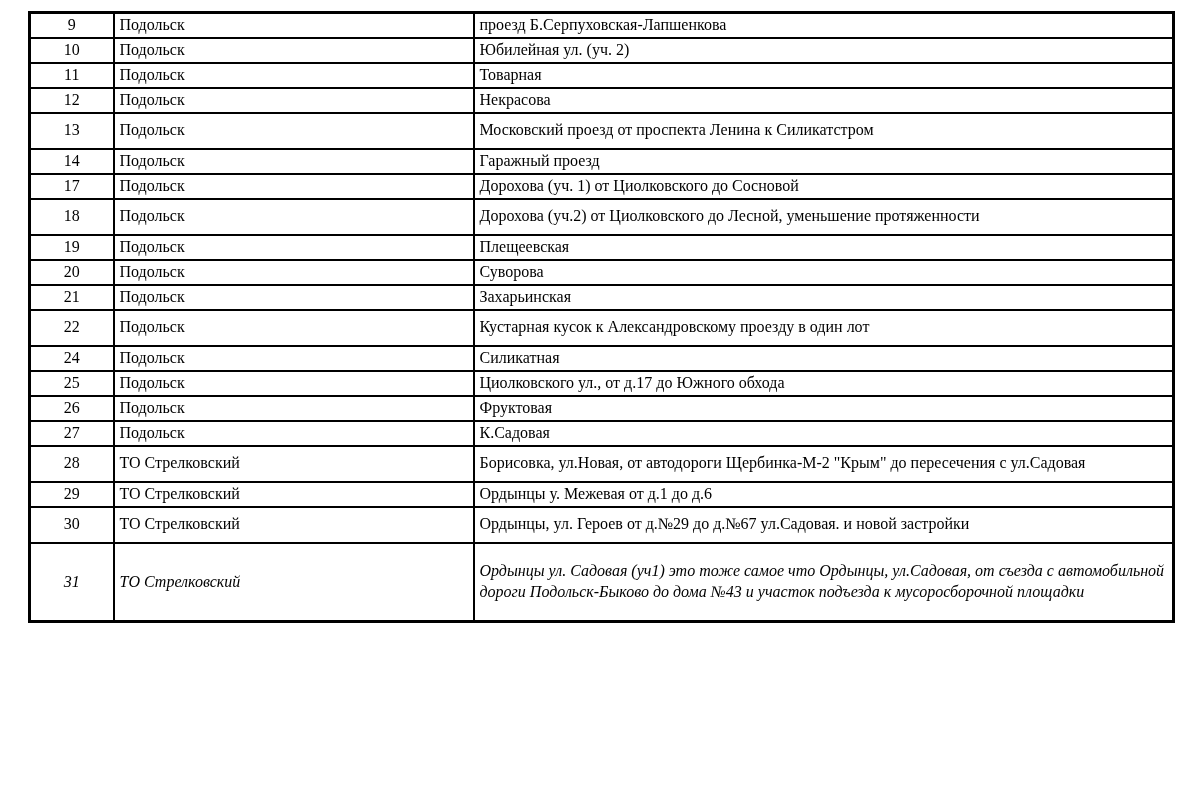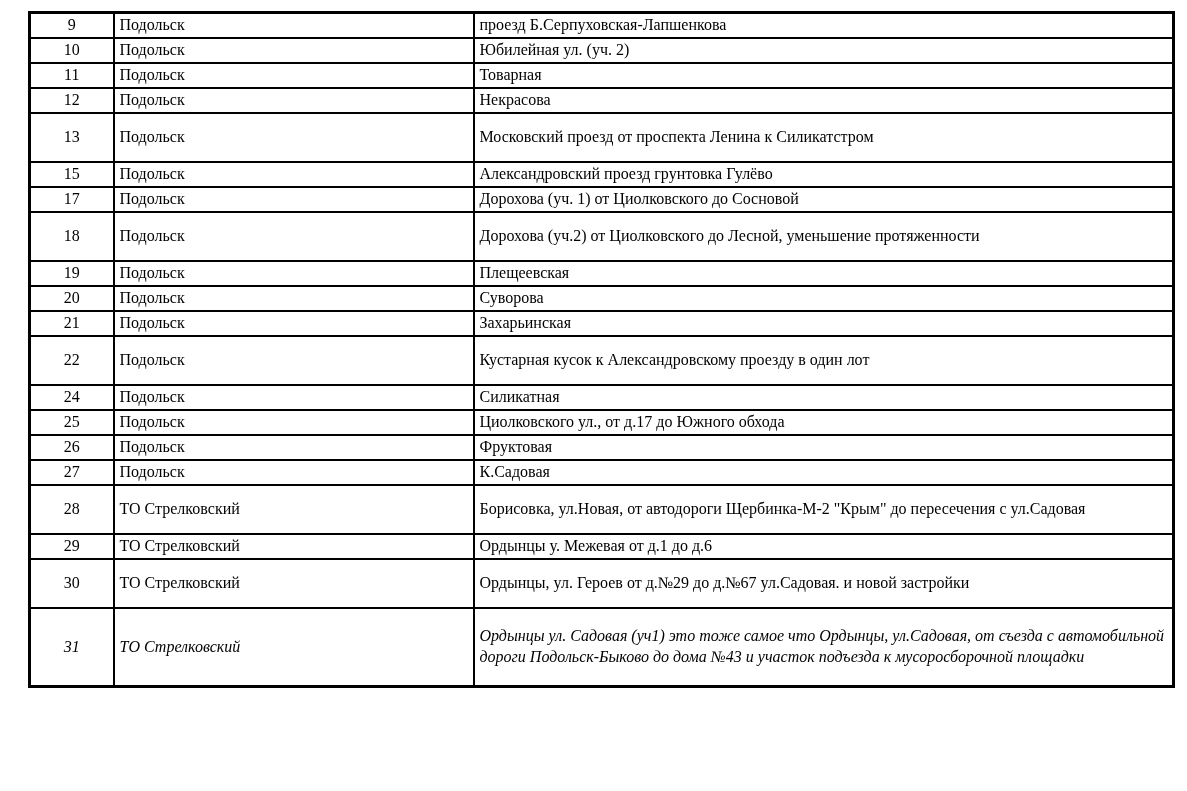--- a/index.html
+++ b/index.html
@@ -32,21 +32,21 @@
     vertical-align: middle;
     padding: 1px 5px;
     overflow: hidden;
     word-wrap: break-word;
   }
   td.cell-num {
     text-align: center;
     padding: 1px 2px;
   }
   tr.h-s { height: 25px; }
-  tr.h-m { height: 49px; }
+  tr.h-m { height: 36px; }
   tr.h-l { height: 79px; font-style: italic; }
 </style>
 </head>
 <body>
 
 <div class="page">
   <table class="doc-table">
     <colgroup>
       <col style="width:84px">
       <col style="width:360px">
@@ -72,23 +72,23 @@
           <td class="cell-num">12</td>
           <td class="cell-district">Подольск</td>
           <td class="cell-street">Некрасова</td>
         </tr>
         <tr class="h-m">
           <td class="cell-num">13</td>
           <td class="cell-district">Подольск</td>
           <td class="cell-street">Московский проезд  от проспекта Ленина к Силикатстром</td>
         </tr>
         <tr class="h-s">
-          <td class="cell-num">15</td>
+          <td class="cell-num">14</td>
           <td class="cell-district">Подольск</td>
-          <td class="cell-street">Александровский проезд  грунтовка Гулёво</td>
+          <td class="cell-street">Гаражный проезд</td>
         </tr>
         <tr class="h-s">
           <td class="cell-num">17</td>
           <td class="cell-district">Подольск</td>
           <td class="cell-street">Дорохова (уч. 1) от Циолковского до Сосновой</td>
         </tr>
         <tr class="h-m">
           <td class="cell-num">18</td>
           <td class="cell-district">Подольск</td>
           <td class="cell-street">Дорохова (уч.2) от Циолковского до Лесной, уменьшение протяженности</td>

